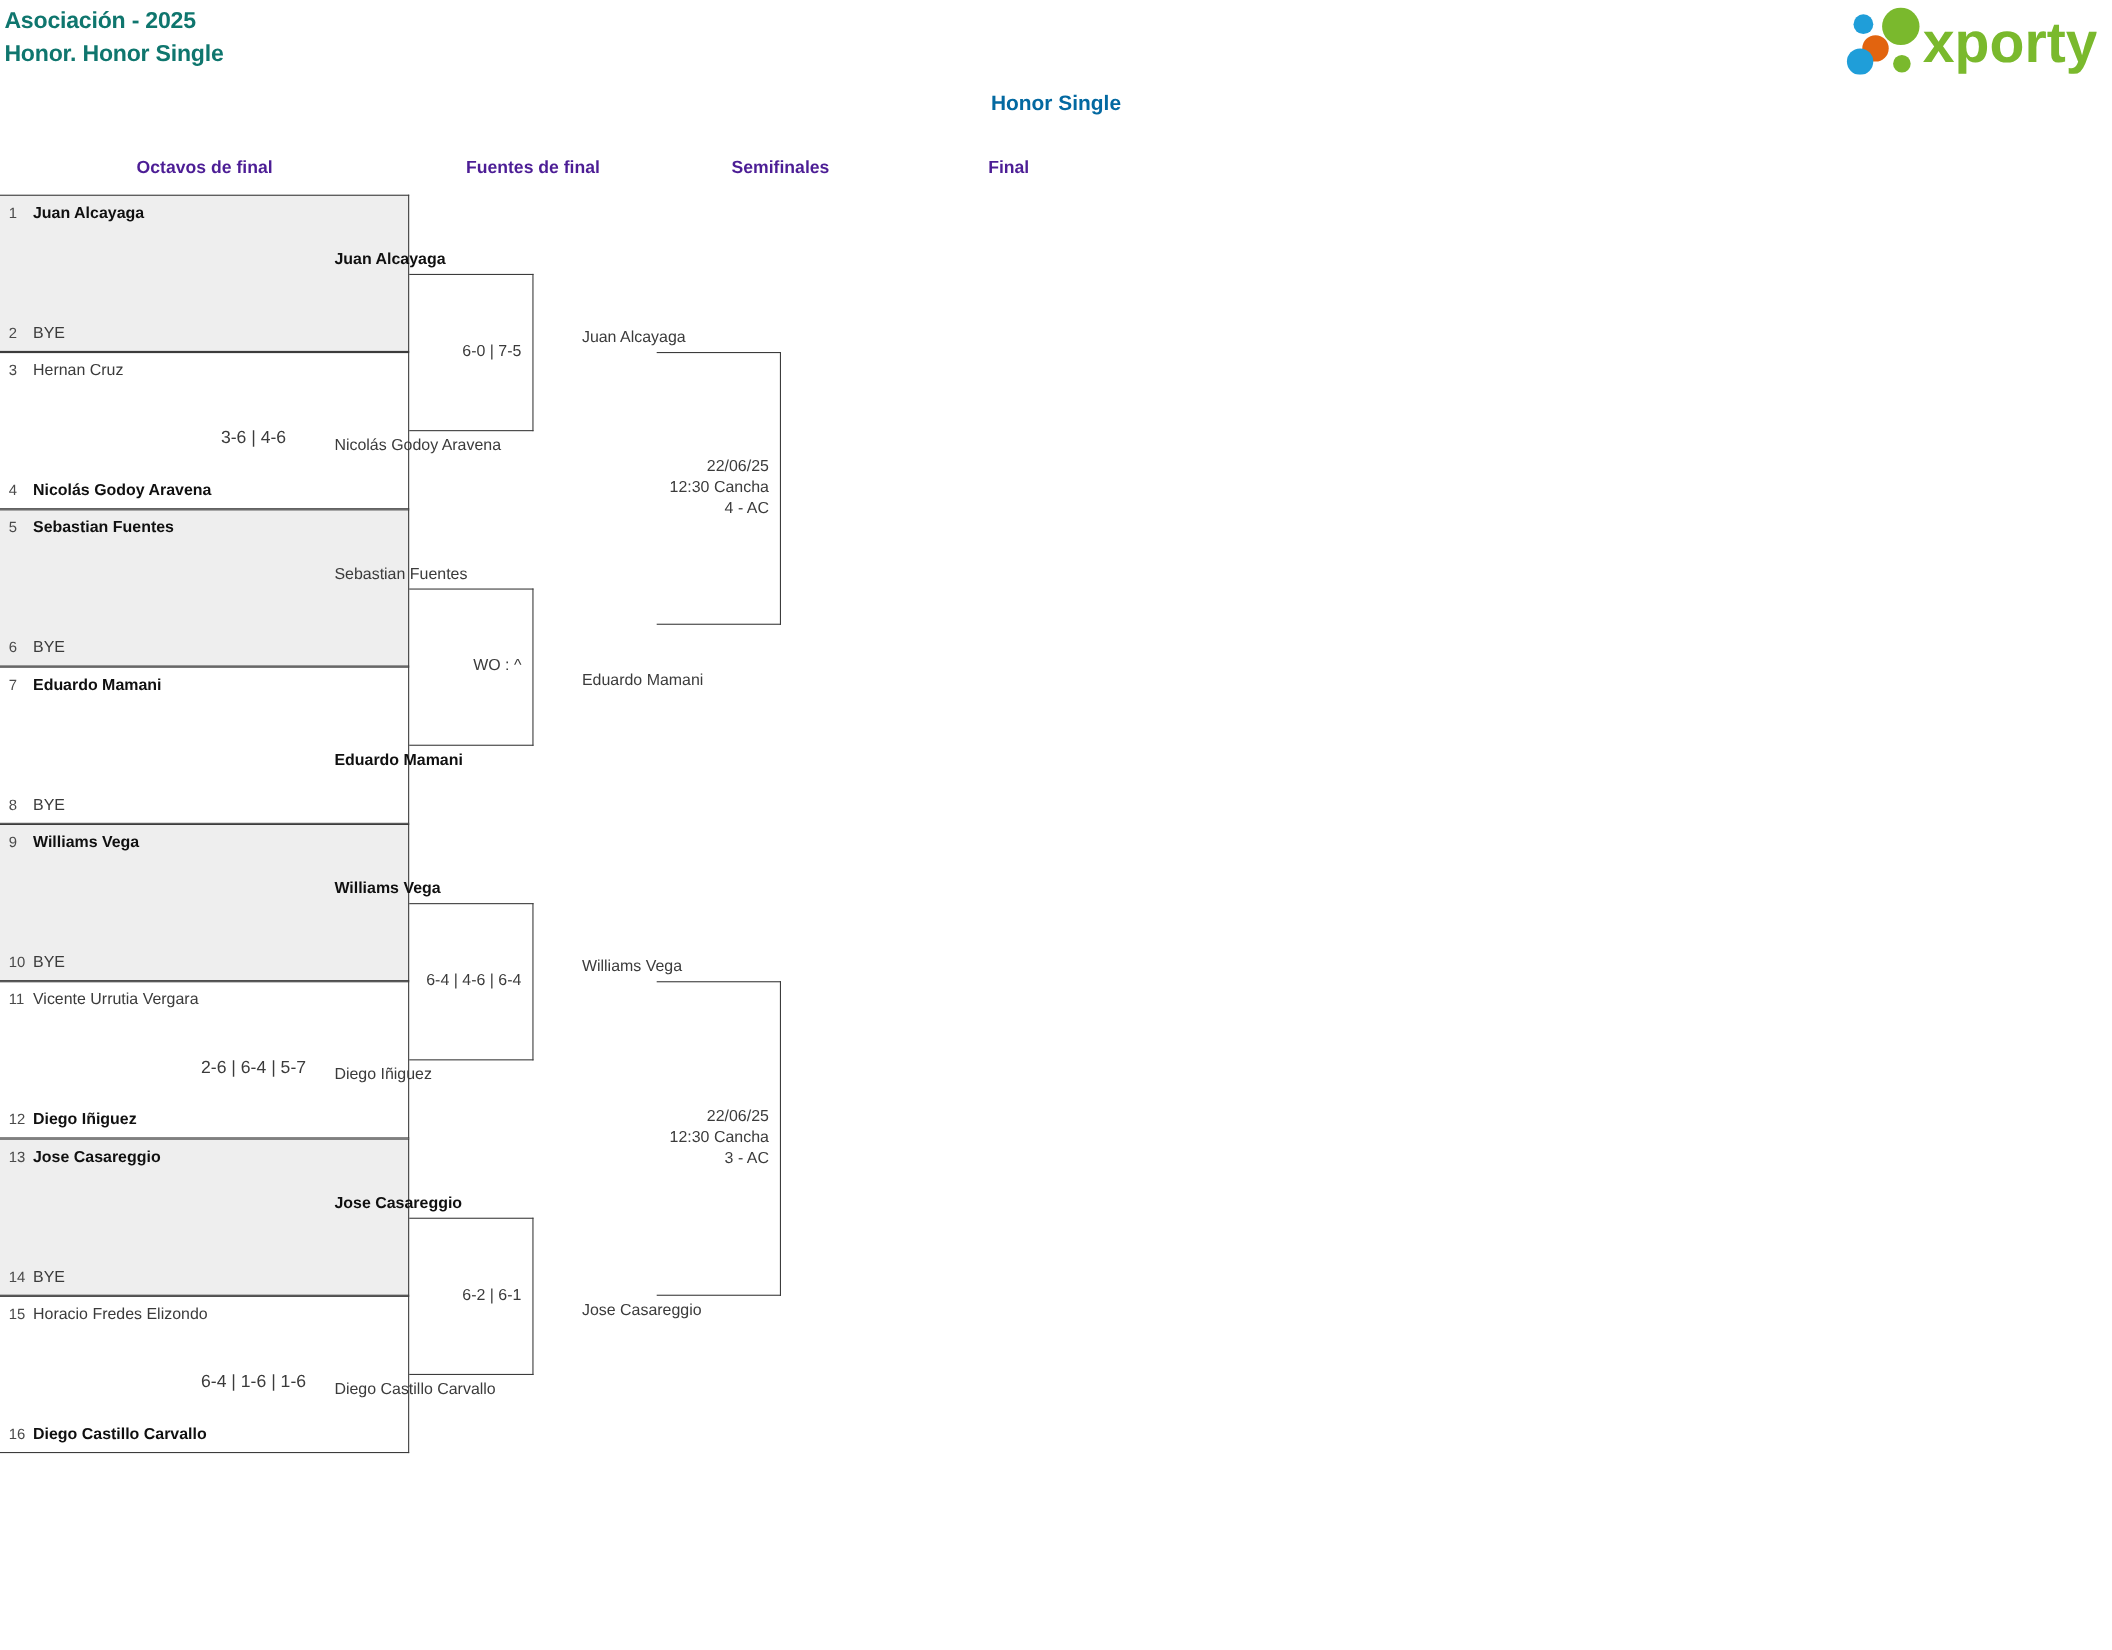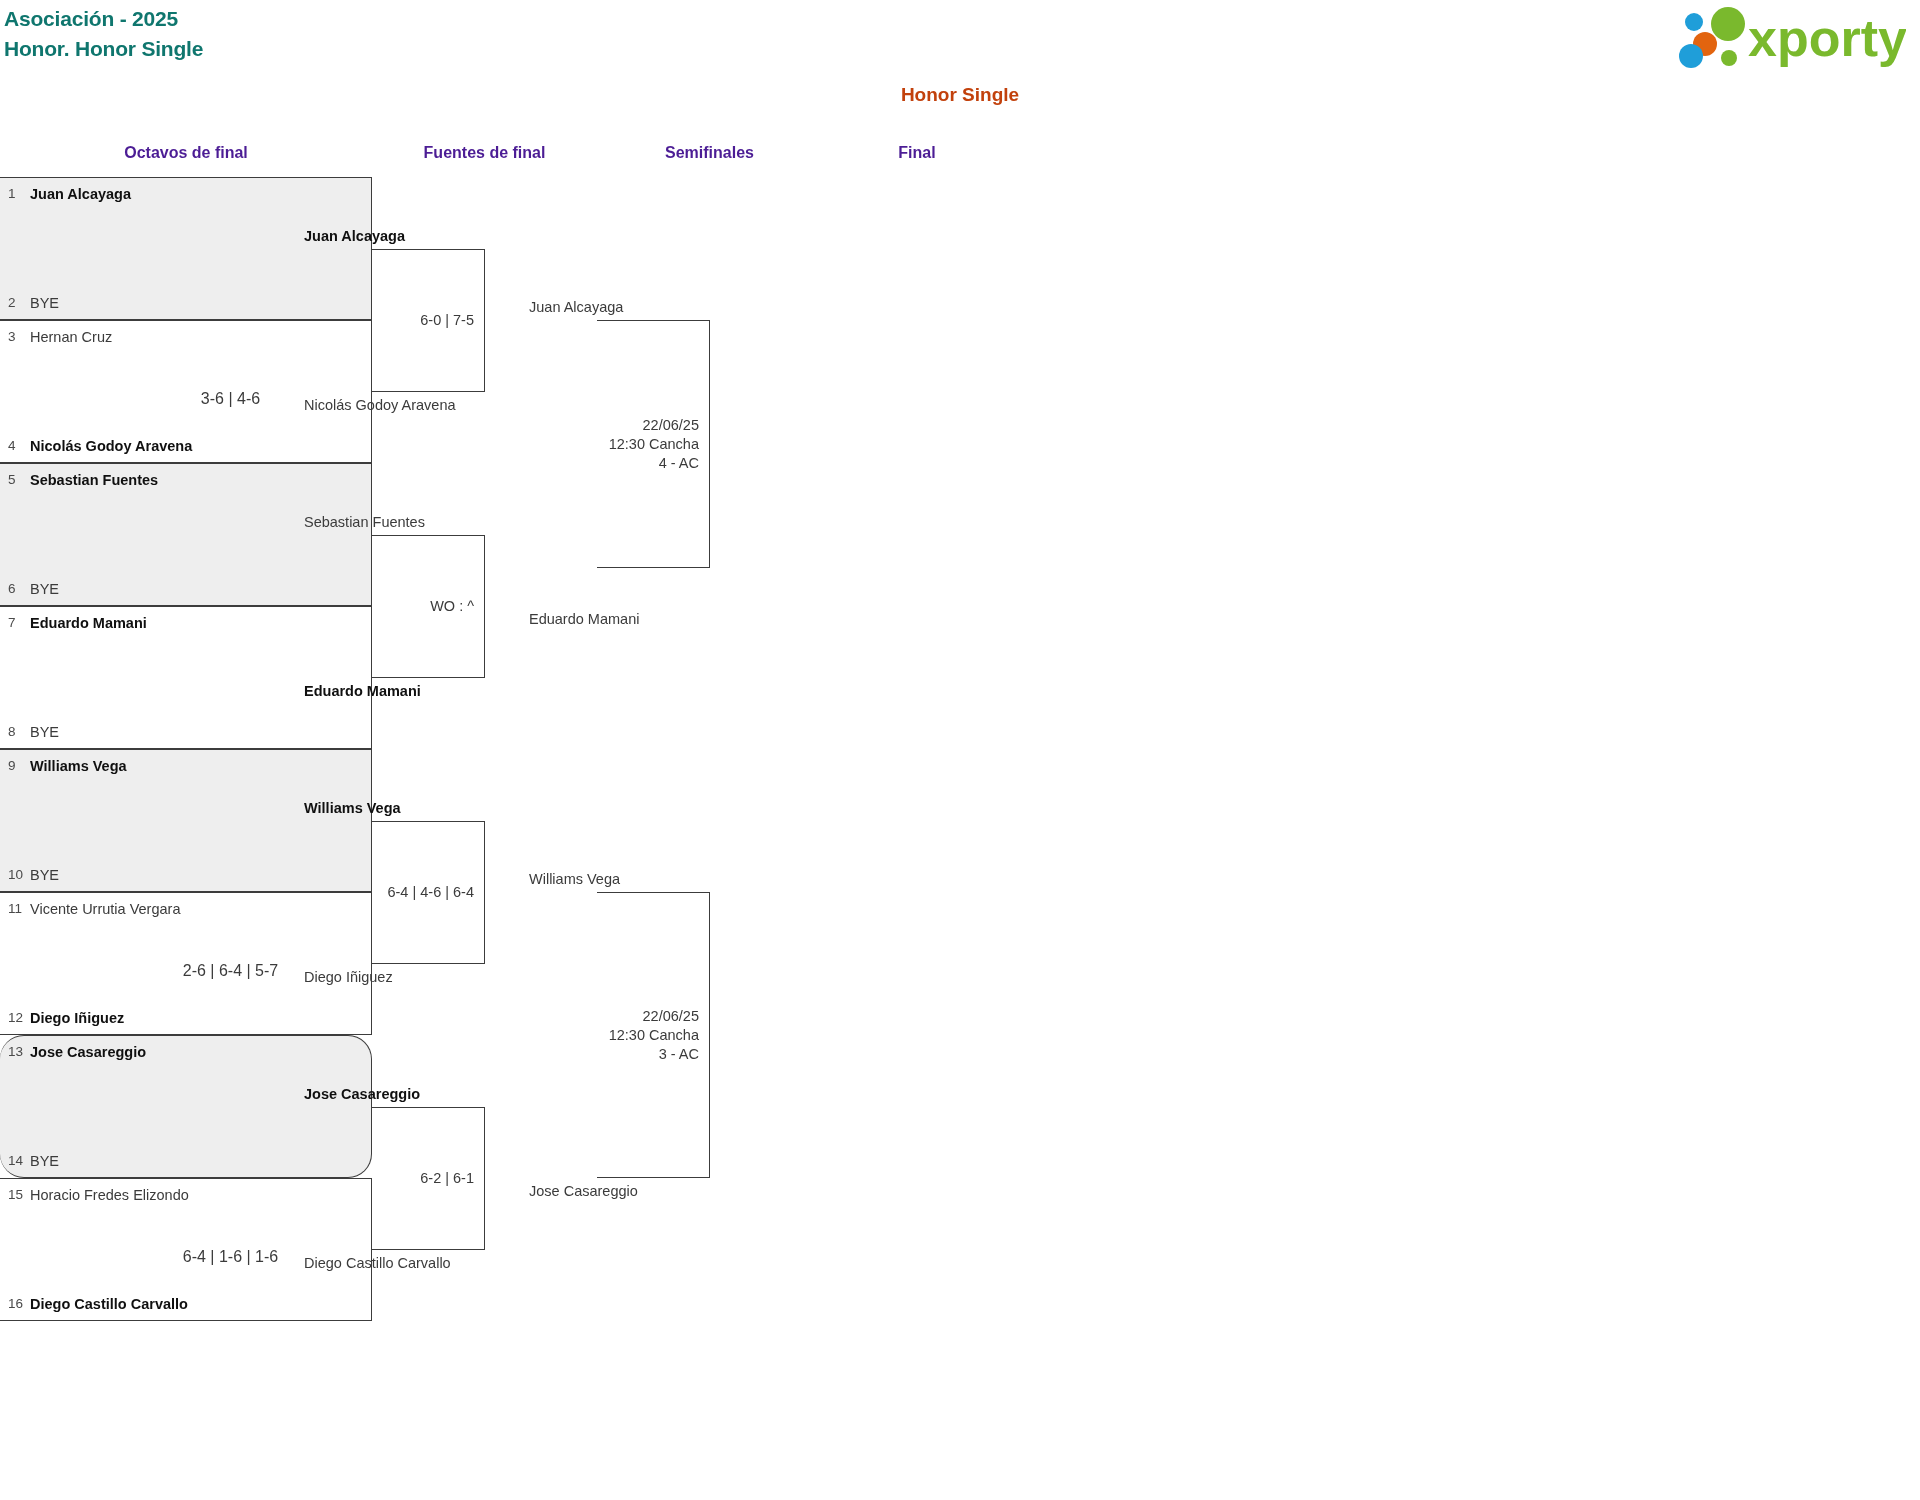--- a/index.html
+++ b/index.html
@@ -16,21 +16,21 @@
   .doc-title {
     position: absolute; left: 4px; top: 4px;
     font-size: 21px; font-weight: 700; line-height: 30px;
     letter-spacing: -0.2px; color: #0f766e; white-space: pre-line;
   }
   .logo { position: absolute; right: 14px; top: 6px; width: 230px; height: 62px; }
   .logo svg { display: block; }
 
   .event-title {
     position: absolute; left: 0; top: 84px; width: 1920px;
-    text-align: center; font-size: 19px; font-weight: 700; color: #c2410c;
+    text-align: center; font-size: 19px; font-weight: 700; color: #0369a1;
   }
 
   
   .round-head {
     position: absolute; top: 144px;
     font-size: 16px; font-weight: 700; color: #4c1d95; text-align: center;
   }
   #rh-0 { left: 0px;   width: 372px; }
   #rh-1 { left: 372px; width: 225px; }
   #rh-2 { left: 597px; width: 225px; }
@@ -172,21 +172,21 @@
         <div class="p-top">
           <span class="seed">11</span>
           <span class="pname">Vicente Urrutia Vergara</span>
         </div>
         <div class="score">2-6 | 6-4 | 5-7</div>
         <div class="p-bot">
           <span class="seed">12</span>
           <span class="pname win">Diego Iñiguez</span>
         </div>
       </div>
-      <div class="r16 shade" style="top: 858px; border-radius: 24px;">
+      <div class="r16 shade" style="top: 858px;">
         <div class="p-top">
           <span class="seed">13</span>
           <span class="pname win">Jose Casareggio</span>
         </div>
         <div class="score"></div>
         <div class="p-bot">
           <span class="seed">14</span>
           <span class="pname">BYE</span>
         </div>
       </div>

